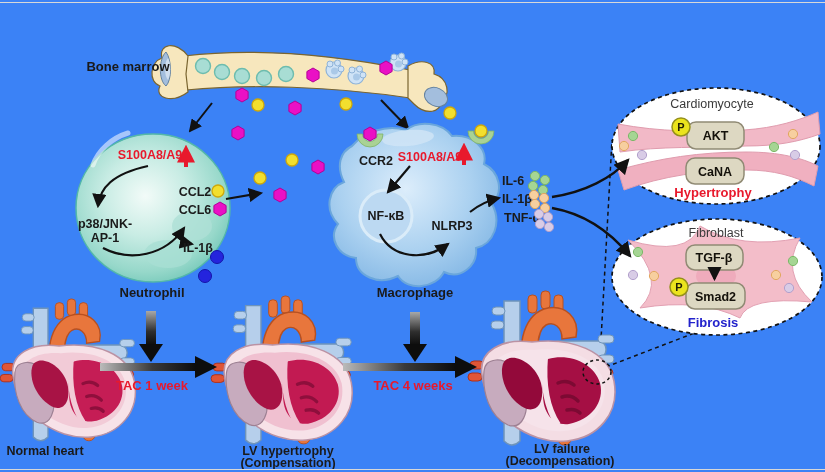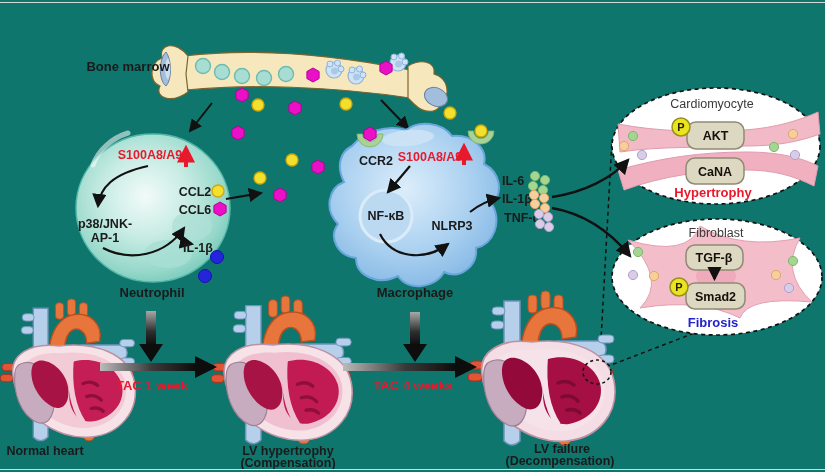--- a/index.html
+++ b/index.html
@@ -1,16 +1,16 @@
 <!DOCTYPE html>
 <html><head>
 <meta charset="utf-8">
 <style>
   html,body{margin:0;padding:0;background:#fff;}
-  .stage{position:relative;width:825px;height:472px;background:#0f766e;overflow:hidden;
+  .stage{position:relative;width:825px;height:472px;background:#3b82f6;overflow:hidden;
          font-family:"Liberation Sans",sans-serif;}
   .rule{position:absolute;left:0;width:825px;height:1px;background:#d8d8d8;}
   .rule.top{top:2px;} .rule.bottom{top:469px;}
   svg text{font-family:"Liberation Sans",sans-serif;}
   .t{font-weight:bold;font-size:12.5px;fill:#1a1a1a;}
   .t13{font-weight:bold;font-size:13px;fill:#1a1a1a;}
   .tt{font-weight:normal;font-size:12.5px;fill:#3a3a3a;}
   .tc{font-weight:bold;font-size:12.5px;} 
   .tc13{font-weight:bold;font-size:13px;}
   .mid{text-anchor:middle;}

